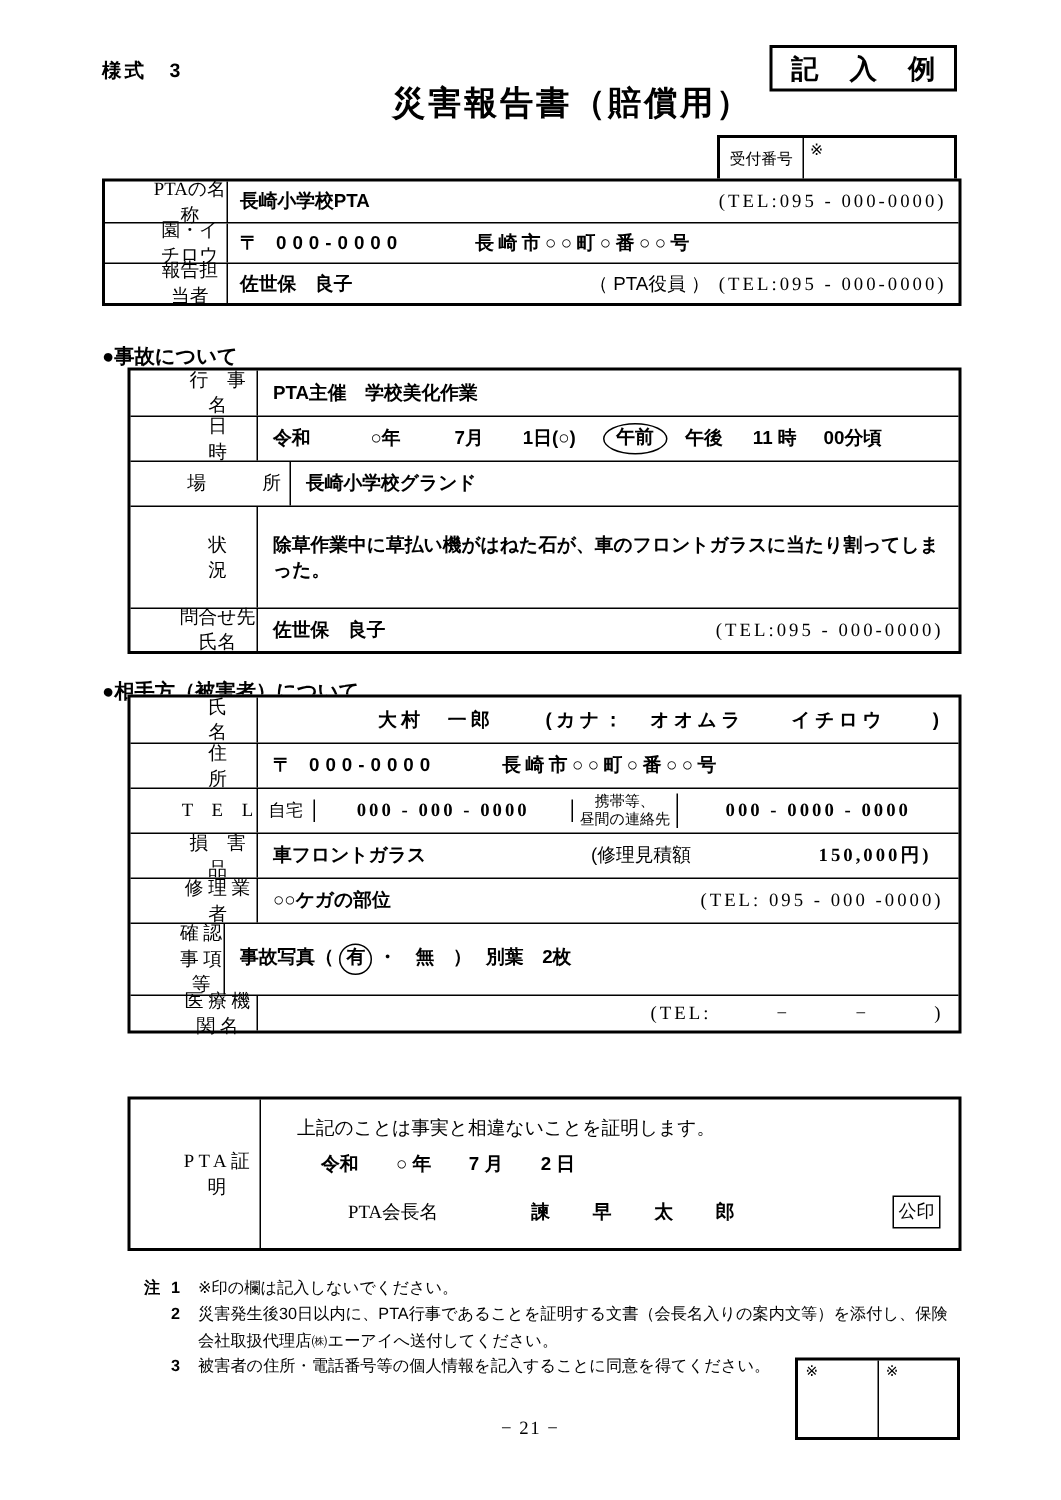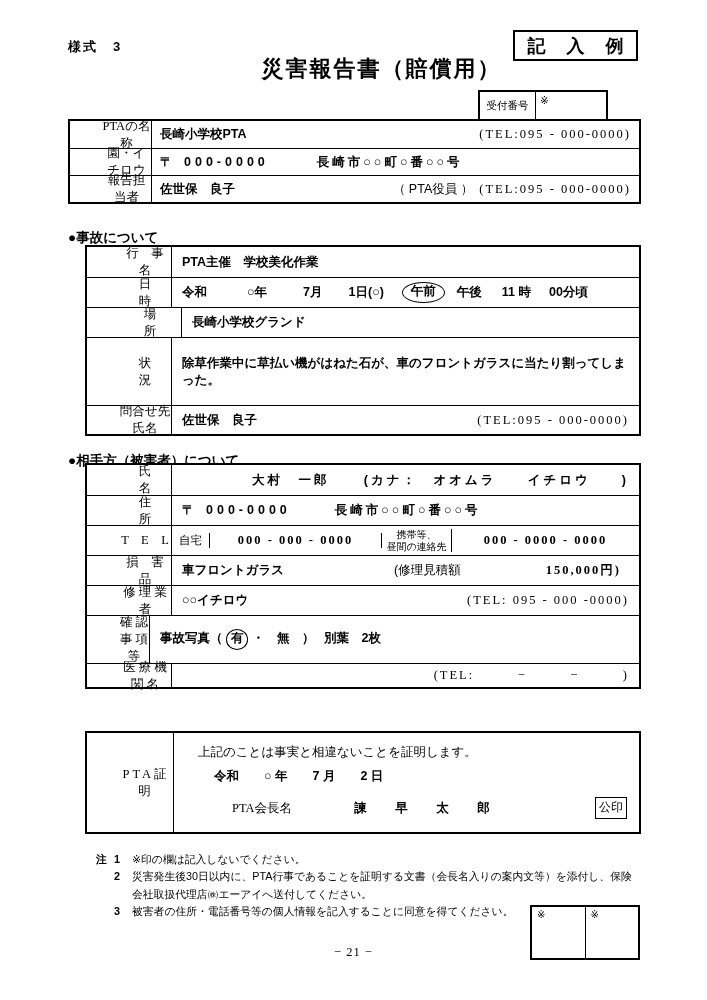--- a/index.html
+++ b/index.html
@@ -9,21 +9,21 @@
   }
   .serif { font-family:"Liberation Serif","DejaVu Serif",serif; }
   .pre { white-space:pre; }
 
   .form-code { position:absolute; left:68px; top:38px; font-size:13px; font-weight:bold; letter-spacing:2px; }
   .doc-title { position:absolute; left:0; top:54px; width:100%; text-align:center;
     font-family:"Liberation Serif","DejaVu Serif",serif; font-size:22px; font-weight:bold; letter-spacing:2px;padding-left:28px; }
   .stamp-box { position:absolute; left:513px; top:30px; width:125px; height:31px;
     border:2px solid #000; box-sizing:border-box; display:flex; align-items:center; justify-content:center;
     font-size:18px; font-weight:bold; letter-spacing:8px; text-indent:8px; }
-  .reception { position:absolute; left:478px; top:90px; width:130px; height:32px;
+  .reception { position:absolute; left:478px; top:90px; width:160px; height:32px;
     border:2px solid #000; box-sizing:border-box; display:flex; }
   .reception .rlabel { width:55px; border-right:1px solid #000; display:flex; align-items:center;
     justify-content:center; font-size:10.5px; font-family:"Liberation Serif",serif; }
   .reception .rvalue { flex:1; font-size:10.5px; padding:2px 0 0 4px; }
 
   .tbl { position:absolute; border:2px solid #000; box-sizing:border-box; background:#fff; }
   .tr { display:flex; box-sizing:border-box; border-top:1px solid #000; align-items:stretch; }
   .tr.first { border-top:none; }
   .th { box-sizing:border-box; border-right:1px solid #000; display:flex; align-items:center;
     justify-content:center; text-align:center; font-family:"Liberation Serif","DejaVu Serif",serif;
@@ -113,21 +113,21 @@
         <span class="val" style="margin-left:40px;">○年</span>
         <span class="val" style="margin-left:36px;">7月</span>
         <span class="val" style="margin-left:26px;">1日(○)</span>
         <span class="circle val" style="margin-left:18px;">午前</span>
         <span class="val" style="margin-left:12px;">午後</span>
         <span class="val" style="margin-left:20px;">11 時</span>
         <span class="val" style="margin-left:18px;">00分頃</span>
       </div>
     </div>
     <div class="tr" style="height:30px;">
-      <div class="th" style="width:95px;">場　　　所</div>
+      <div class="th" style="width:107px;">場　　　所</div>
       <div class="td" style="padding:0 10px;">
         <span class="val">長崎小学校グランド</span>
       </div>
     </div>
     <div class="tr" style="height:68px;">
       <div class="th" style="width:85px;">状　　　況</div>
       <div class="td" style="padding:0 10px;">
         <span class="val">除草作業中に草払い機がはねた石が、車のフロントガラスに当たり割ってしまった。</span>
       </div>
     </div>
@@ -177,21 +177,21 @@
       <div class="th" style="width:85px;">損　害　品</div>
       <div class="td" style="padding:0 10px;">
         <span class="val">車フロントガラス</span>
         <span style="margin-left:110px;">(修理見積額</span>
         <span class="val telstr" style="margin-left:auto; margin-right:8px;">150,000円)</span>
       </div>
     </div>
     <div class="tr" style="height:30px;">
       <div class="th" style="width:85px;">修 理 業 者</div>
       <div class="td" style="padding:0 10px;">
-        <span class="val">○○イチロウ</span>
+        <span class="val">○○ケガの部位</span>
         <span class="telstr" style="margin-left:auto;">(TEL: 095 - 000 -0000)</span>
       </div>
     </div>
     <div class="tr" style="height:48px;">
       <div class="th" style="width:63px;">確 認 事 項 等</div>
       <div class="td" style="padding:4px 10px; flex-direction:column; align-items:flex-start; justify-content:center;">
         <div>
           <span class="val">事故写真（</span>
           <span class="circle-sm val">有</span>
           <span class="val">・　無　）</span>

